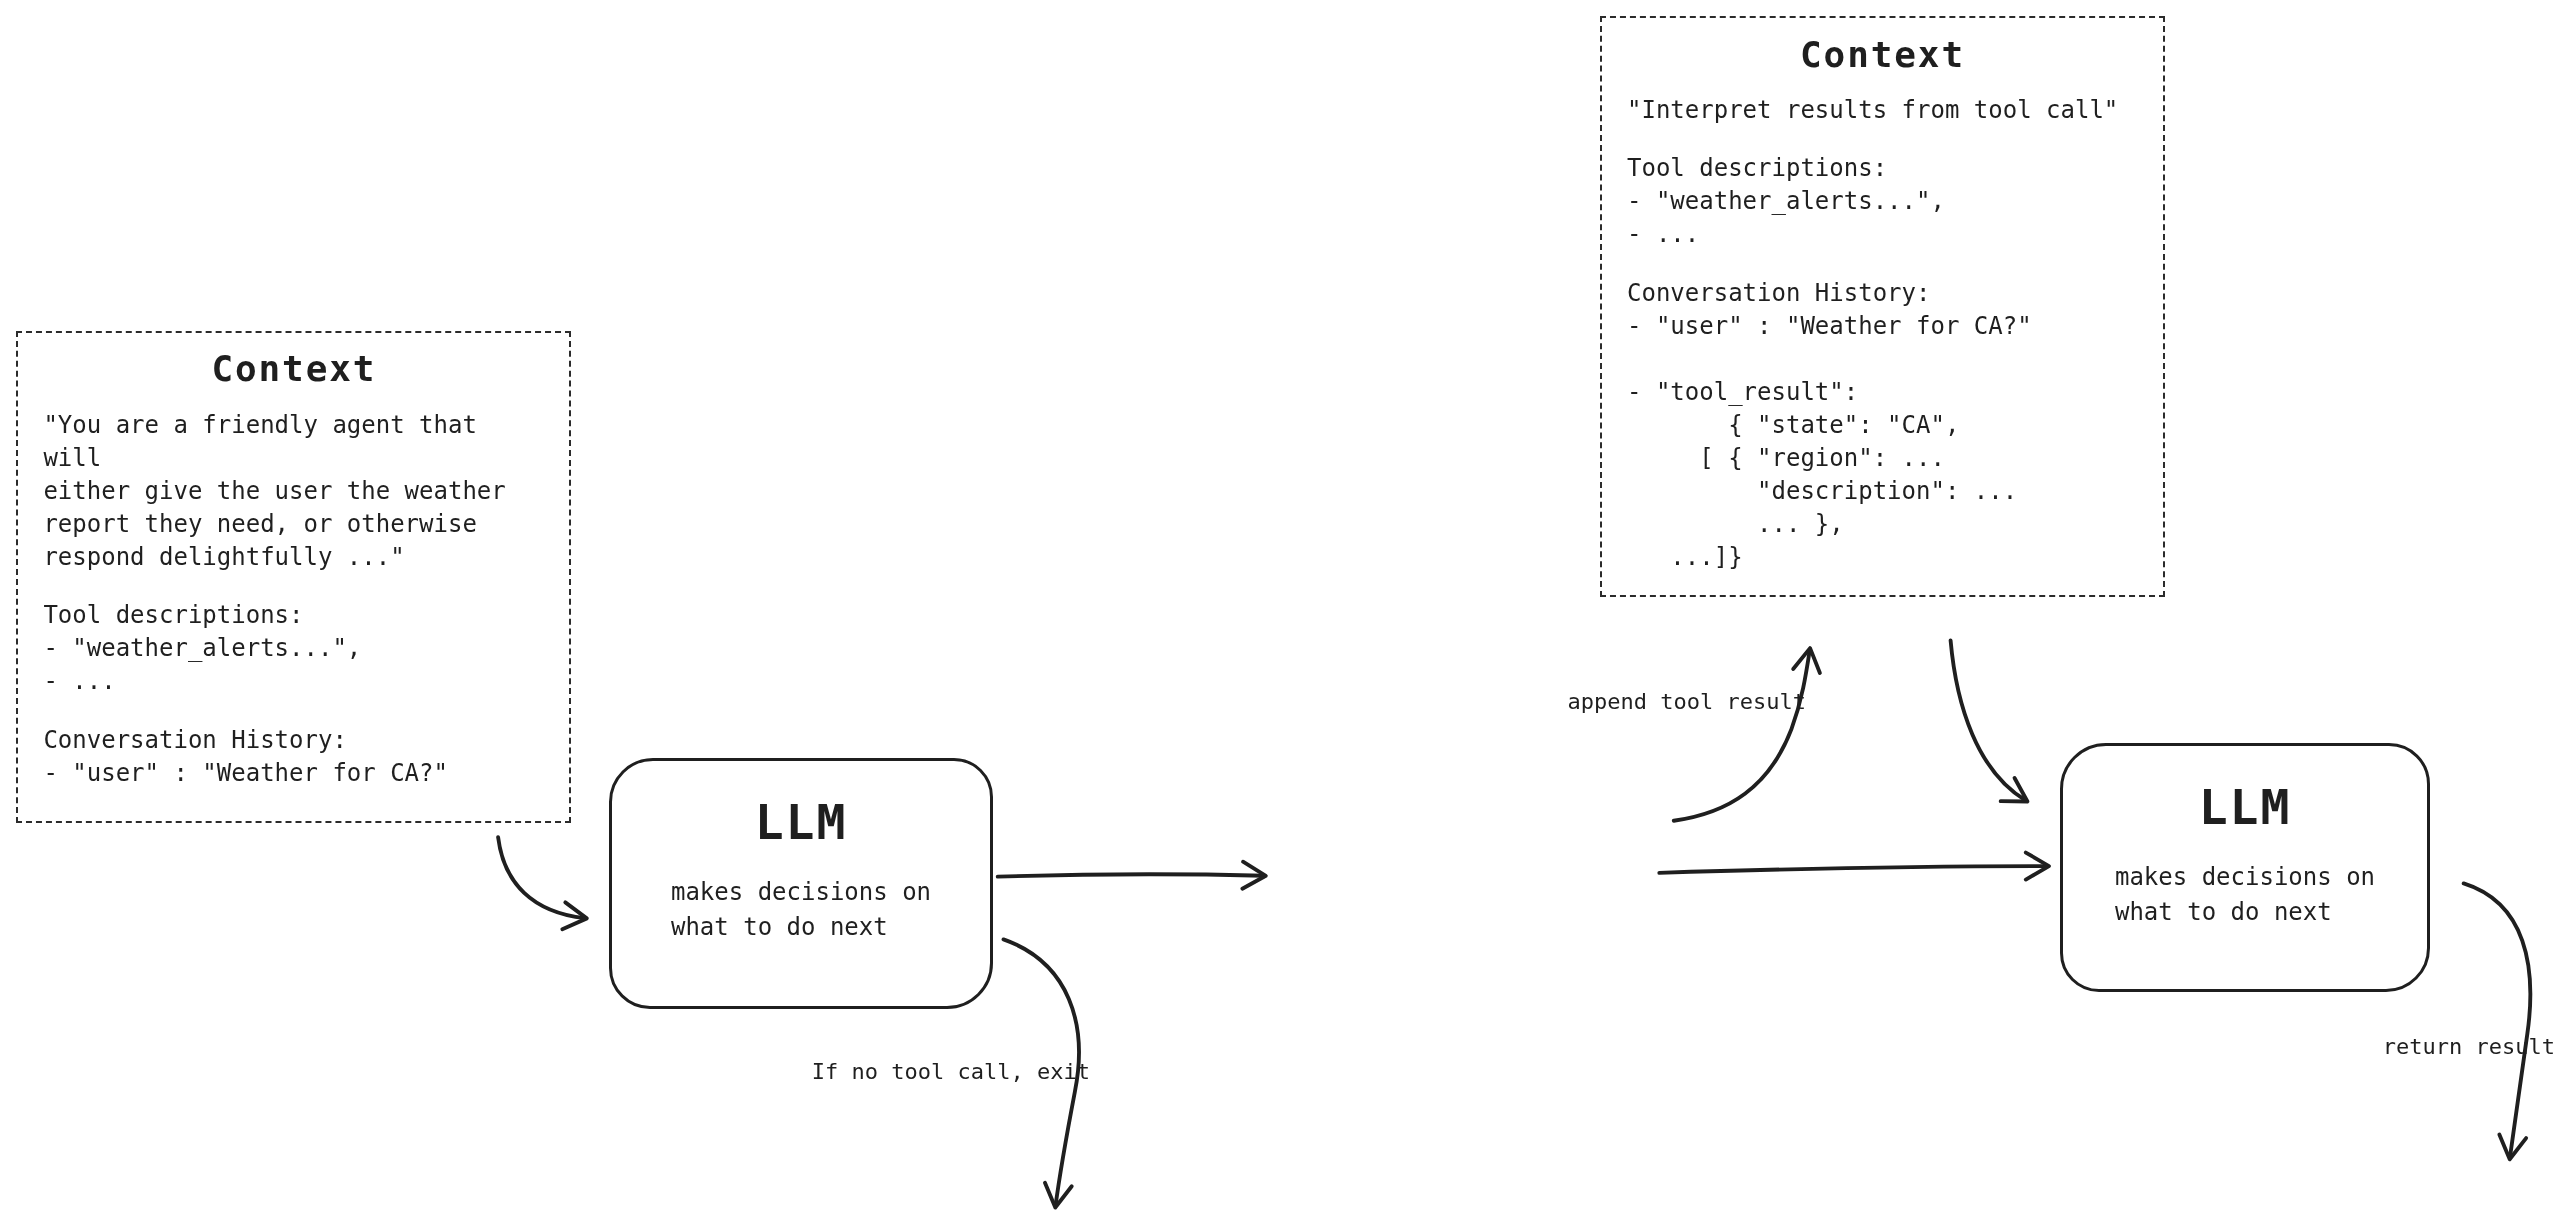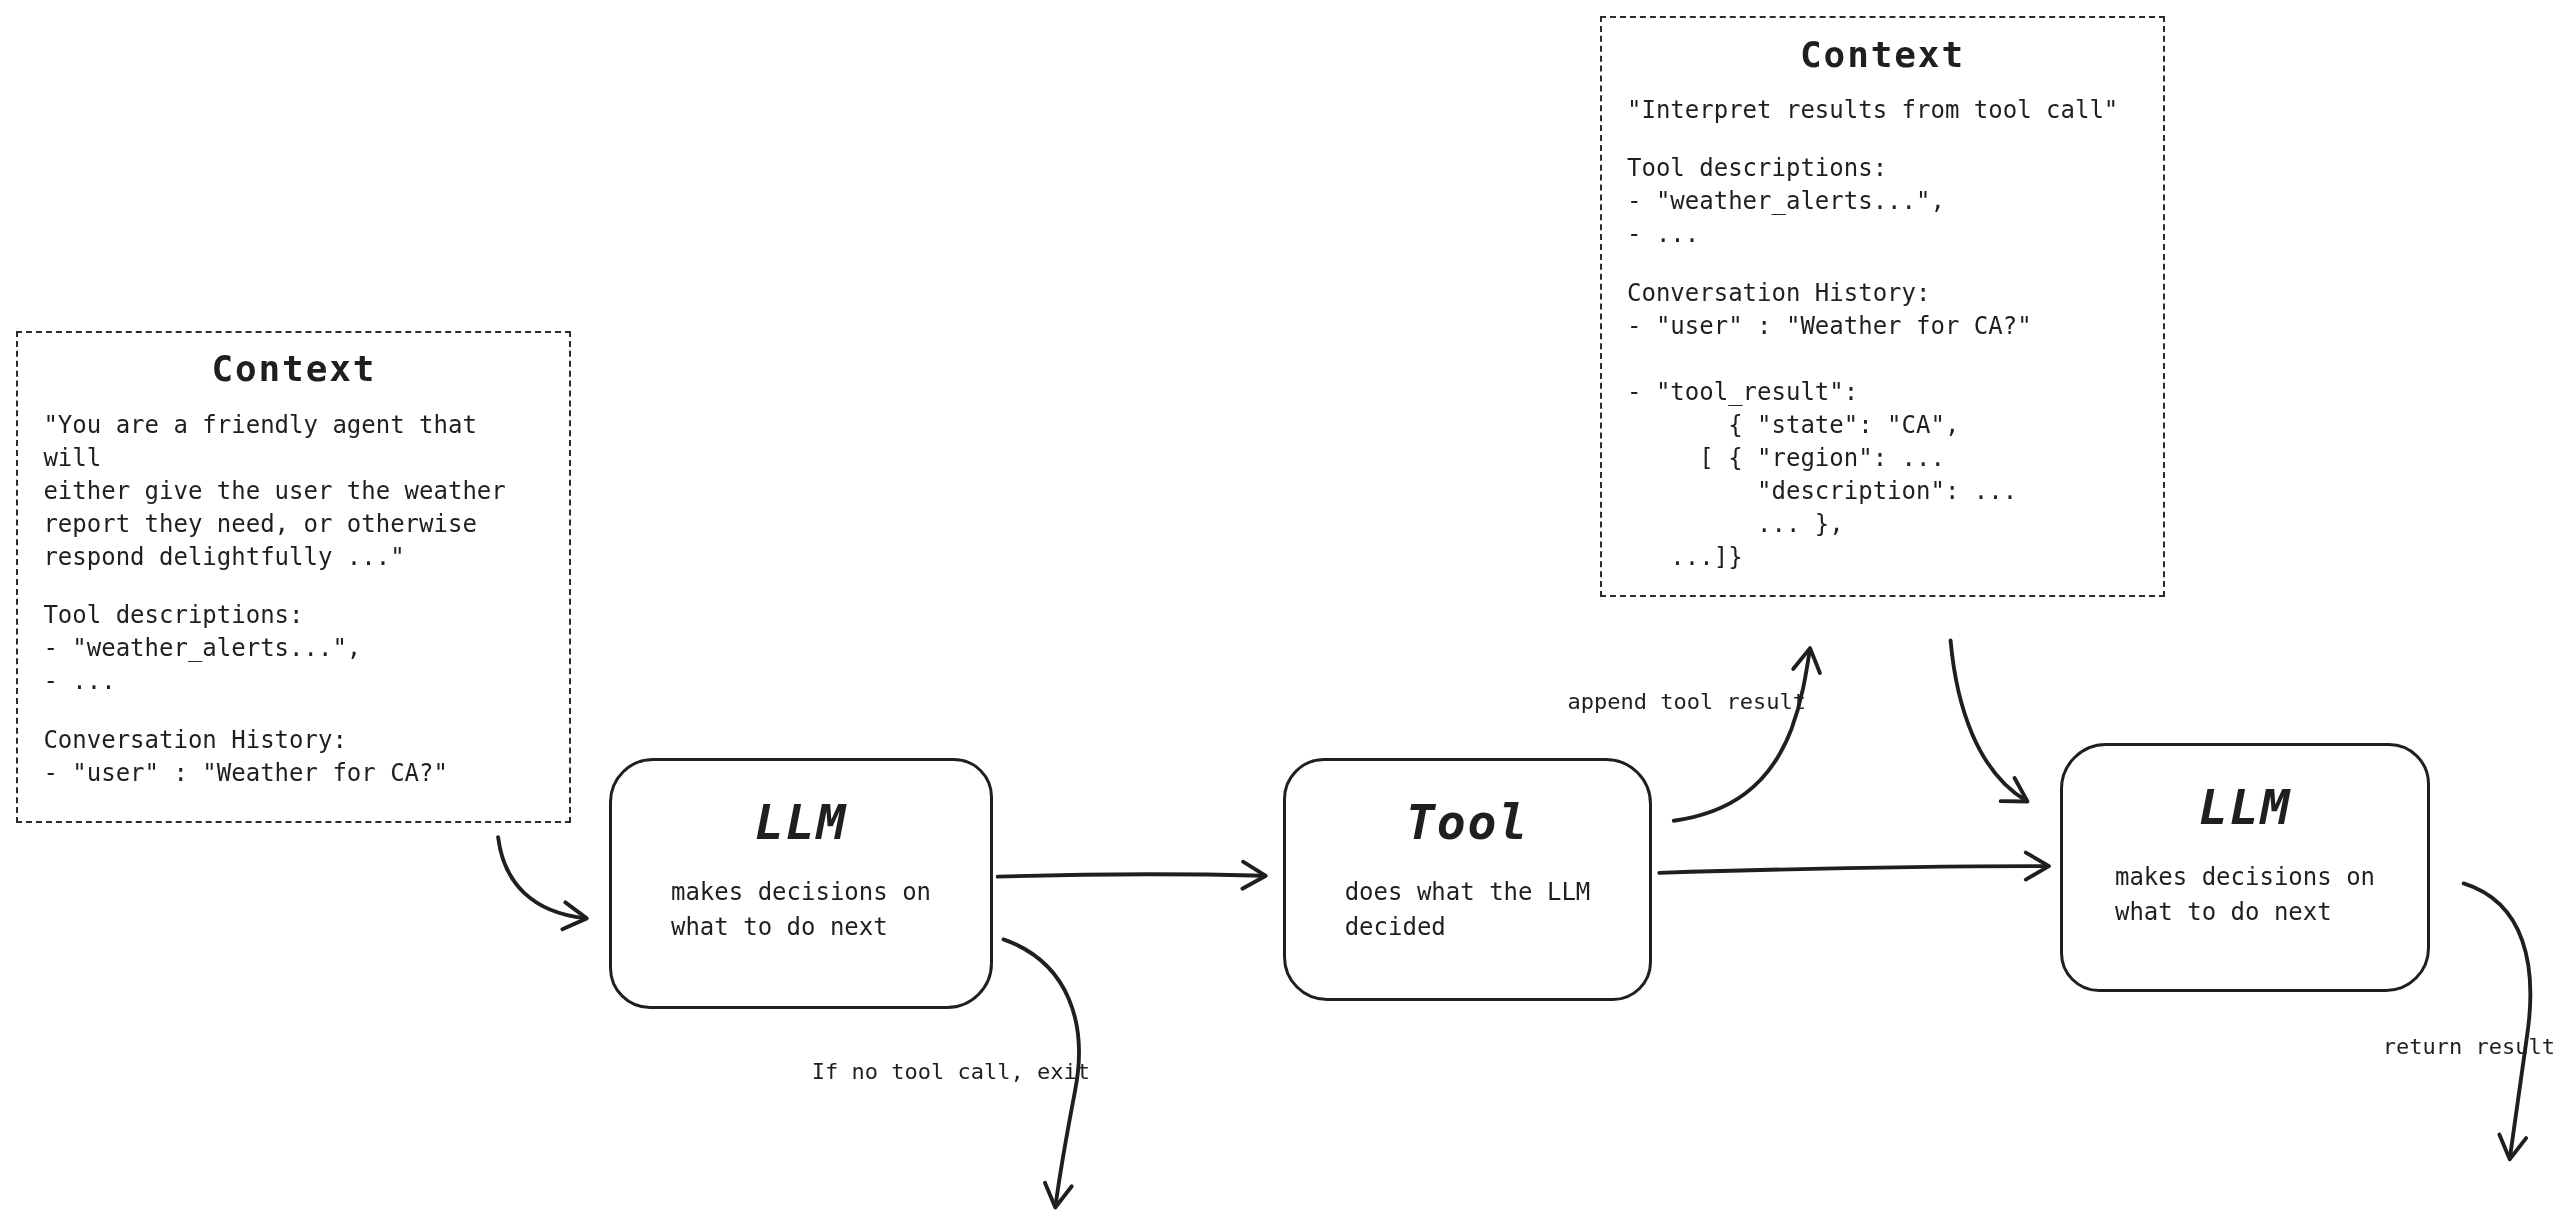--- a/index.html
+++ b/index.html
@@ -50,21 +50,20 @@
     display: flex;
     flex-direction: column;
     align-items: center;
   }
   .node-llm-first  { border-radius: 44px 39px 46px 41px; }
   .node-tool       { border-radius: 41px 46px 39px 44px; }
   .node-llm-second { border-radius: 46px 41px 44px 39px; }
   .node-title {
     font-size: 48px;
     font-weight: bold;
-    font-style: italic;
     margin-top: 33px;
     letter-spacing: 1.9px;
   }
   .node-subtitle {
     white-space: pre-wrap;
     text-align: left;
     font-size: 24px;
     line-height: 1.45;
     margin-top: 25px;
   }
@@ -129,25 +128,20 @@
    ...]}</div>
     </div>
   </div>
 
   <div class="node node-llm-first" style="left:609px; top:758px; width:384px; height:251px;">
     <div class="node-title">LLM</div>
     <div class="node-subtitle">makes decisions on
 what to do next</div>
   </div>
 
-  <div class="node node-tool" style="left:1283px; top:758px; width:369px; height:243px;">
-    <div class="node-title">Tool</div>
-    <div class="node-subtitle">does what the LLM
-decided</div>
-  </div>
 
   <div class="node node-llm-second" style="left:2060px; top:743px; width:370px; height:249px;">
     <div class="node-title">LLM</div>
     <div class="node-subtitle">makes decisions on
 what to do next</div>
   </div>
 
   <div class="edge-label" style="left:801px; top:1059px; width:289px;">If no tool call, exit</div>
   <div class="edge-label" style="left:1555px; top:689px; width:251px;">append tool result</div>
   <div class="edge-label" style="left:2362px; top:1034px; width:193px;">return result</div>

